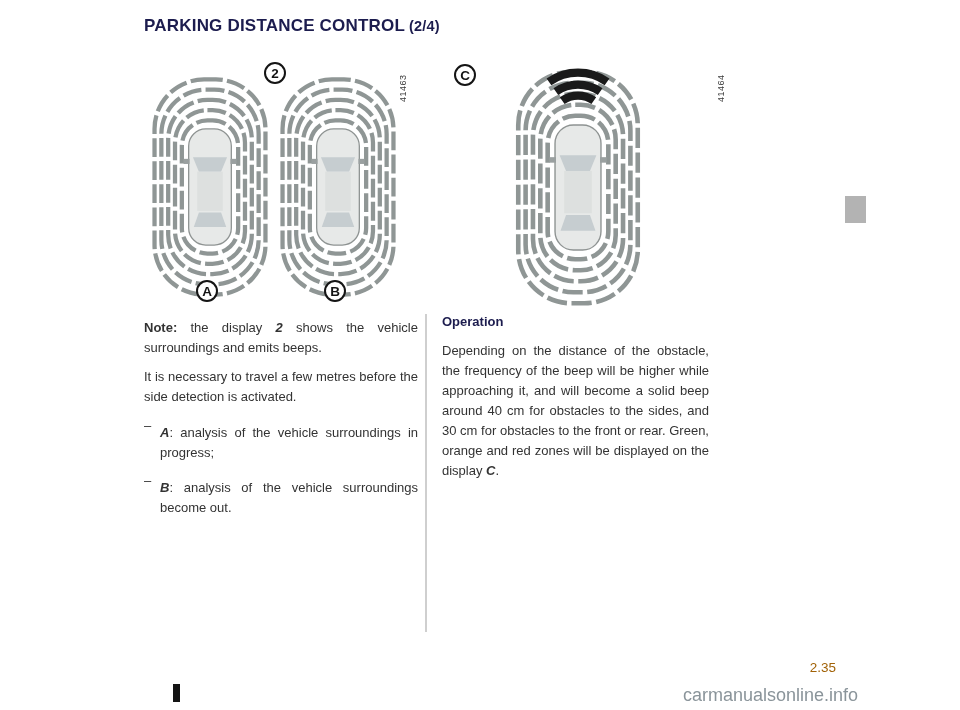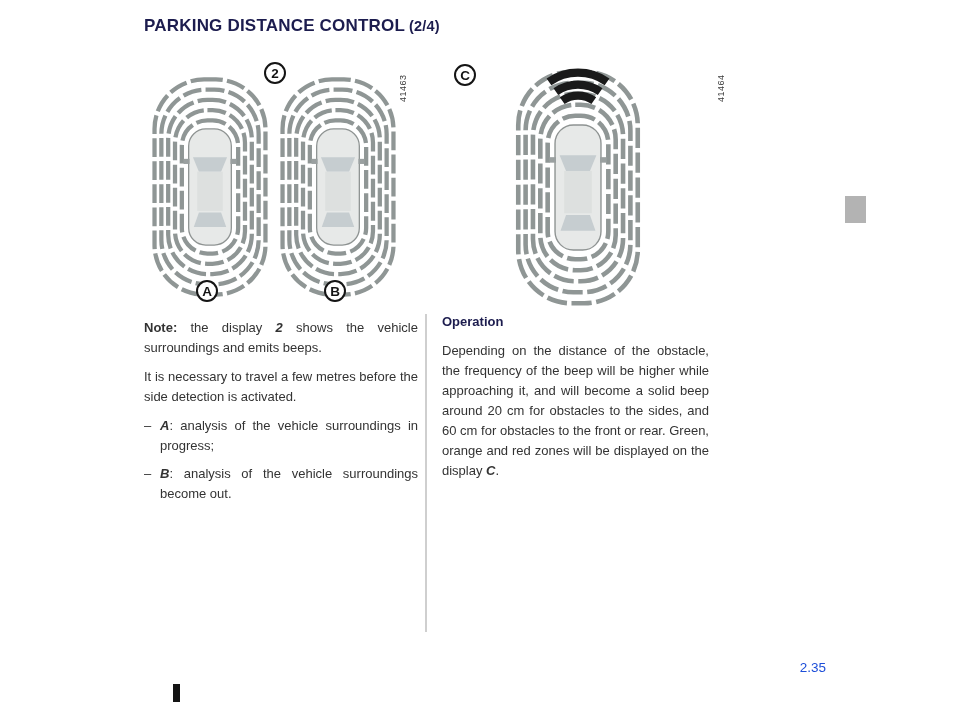--- a/index.html
+++ b/index.html
@@ -33,27 +33,27 @@
   
   .col { position:absolute; font-size:13px; line-height:20px; color:#333333; text-align:justify; }
   .col-left  { left:50px;  top:318px; width:274px; }
   .col-right { left:348px; top:312px; width:267px; }
   .col p { margin-bottom:9px; }
   .b  { font-weight:bold; }
   .bi { font-weight:bold; font-style:italic; }
   .opheading { font-size:13px; font-weight:bold; color:#1c1c4e; margin-bottom:9px; text-align:left; }
   .li { display:flex; margin-bottom:8px; }
   .li .dash { width:16px; flex:0 0 16px; }
-  .li .litext { flex:1; text-align:justify; }
+  .li .litext { flex:1; text-align:justify;margin-top:7px; }
 
   .divider { position:absolute; left:331px; top:314px; width:1.5px; height:318px; background:#cfcfcf; }
 
   .side-tab { position:absolute; right:0; top:196px; width:21px; height:27px; background:#b3b3b3; }
   .print-mark { position:absolute; left:79px; top:684px; width:7px; height:18px; background:#141414; }
-  .page-number { position:absolute; right:40px; top:660px; font-size:13.5px; color:#1d4ed8; }
+  .page-number { position:absolute; right:30px; top:660px; font-size:13.5px; color:#a16207; }
   .watermark { position:absolute; right:8px; bottom:4px; font-size:18px; color:#8a949a; font-weight:500; }
 </style>
 </head>
 <body>
 
 <svg width="0" height="0" style="position:absolute" aria-hidden="true">
   <defs>
     <symbol id="car-rings" viewBox="0 0 150 260">
       <g fill="none" stroke="#8f9695" stroke-width="5" stroke-dasharray="22 5">
         <rect x="10" y="4" width="130" height="252" rx="58"></rect>
@@ -114,20 +114,21 @@
       <span class="litext"><span class="bi">A</span><span>: analysis of the vehicle surroundings in progress;</span></span>
     </div>
     <div class="li">
       <span class="dash">–</span>
       <span class="litext"><span class="bi">B</span><span>: analysis of the vehicle surroundings become out.</span></span>
     </div>
   </div>
 
   <div class="col col-right">
     <div class="opheading">Operation</div>
-    <p><span>Depending on the distance of the obstacle, the frequency of the beep will be higher while approaching it, and will become a solid beep around 20 cm for obstacles to the sides, and 60 cm for obstacles to the front or rear. Green, orange and red zones will be displayed on the display </span><span class="bi">C</span><span>.</span></p>
+    <p><span>Depending on the distance of the obstacle, the frequency of the beep will be higher while approaching it, and will become a solid beep around 40 cm for obstacles to the sides, and 30 cm for obstacles to the front or rear. Green, orange and red zones will be displayed on the display </span><span class="bi">C</span><span>.</span></p>
   </div>
 
   <div class="side-tab"></div>
   <div class="print-mark"></div>
   <div class="page-number">2.35</div>
+  <div class="watermark">carmanualsonline.info</div>
 
 </div>
 
 </body></html>

